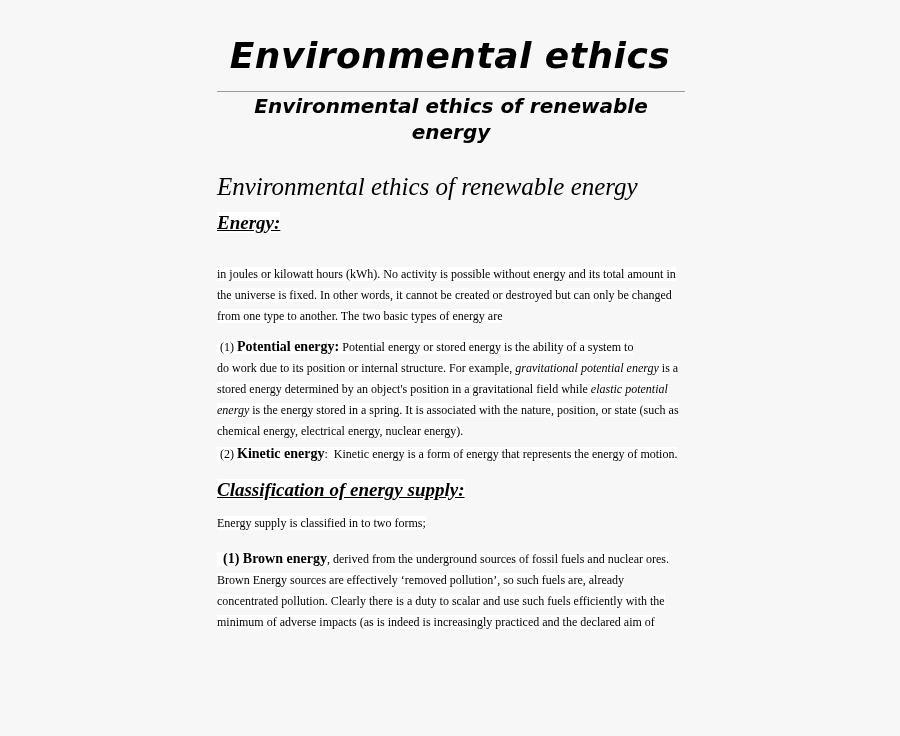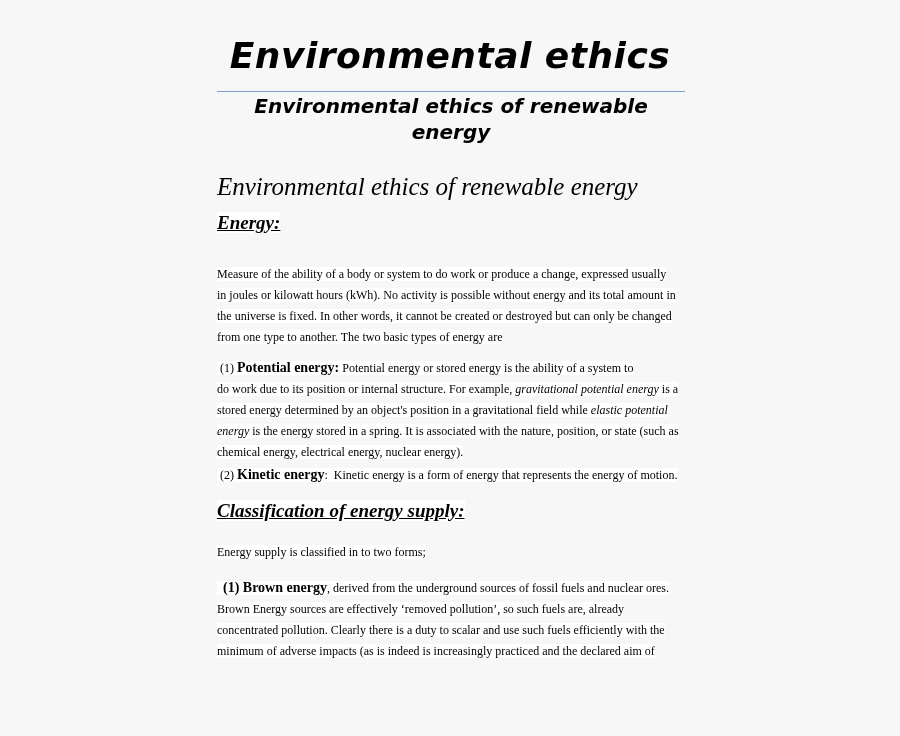--- a/index.html
+++ b/index.html
@@ -102,39 +102,38 @@
 <h2 class="subtitle">Environmental ethics of renewable energy</h2>
 
 <div class="content">
   <h3 class="doc-heading">Environmental ethics of renewable energy</h3>
 
   <h4 class="section-heading" style="margin-bottom:28px;">
     <span>Energy:</span>
   </h4>
 
   <div style="margin-bottom:9px;">
-    <p class="para"><span class="hl">Measure of the ability of a body or system to do work or produce a change, expressed usually</span></p>
     <p class="para"><span class="hl">in joules or kilowatt hours (kWh). No activity is possible without energy and its total amount in</span></p>
     <p class="para"><span class="hl">the universe is fixed. In other words, it cannot be created or destroyed but can only be changed</span></p>
     <p class="para"><span class="hl">from one type to another. The two basic types of energy are</span></p>
   </div>
 
   <div style="margin-bottom:1px;">
     <p class="para"><span class="hl">&nbsp;<span>(1)</span> <span class="lead">Potential energy:</span> <span>Potential energy or stored energy is the ability of a system to</span></span></p>
     <p class="para"><span class="hl"><span>do work due to its position or internal structure. For example,</span> <em>gravitational potential energy</em> <span>is a</span></span></p>
     <p class="para"><span class="hl"><span>stored energy determined by an object's position in a gravitational field while</span> <em>elastic potential</em></span></p>
     <p class="para"><span class="hl"><em>energy</em> <span>is the energy stored in a spring. It is associated with the nature, position, or state (such as</span></span></p>
     <p class="para"><span class="hl">chemical energy, electrical energy, nuclear energy).</span></p>
   </div>
 
   <div style="margin-bottom:12px;">
     <p class="para"><span class="hl">&nbsp;<span>(2)</span> <span class="lead">Kinetic energy</span><span>:</span>&nbsp; <span>Kinetic energy is a form of energy that represents the energy of motion.</span></span></p>
   </div>
 
-  <h4 class="section-heading" style="margin-bottom:18px;">
+  <h4 class="section-heading" style="margin-bottom:10px;">
     <span>Classification of energy supply:</span>
   </h4>
 
   <p class="para" style="margin-bottom:14px;"><span class="hl">Energy supply is classified in to two forms;</span></p>
 
   <div>
     <p class="para"><span class="hl">&nbsp;&nbsp;<span class="lead">(1) Brown energy</span><span>, derived from the underground sources of fossil fuels and nuclear ores.</span></span></p>
     <p class="para"><span class="hl">Brown Energy sources are effectively ‘removed pollution’, so such fuels are, already</span></p>
     <p class="para"><span class="hl">concentrated pollution. Clearly there is a duty to scalar and use such fuels efficiently with the</span></p>
     <p class="para"><span class="hl">minimum of adverse impacts (as is indeed is increasingly practiced and the declared aim of</span></p>

